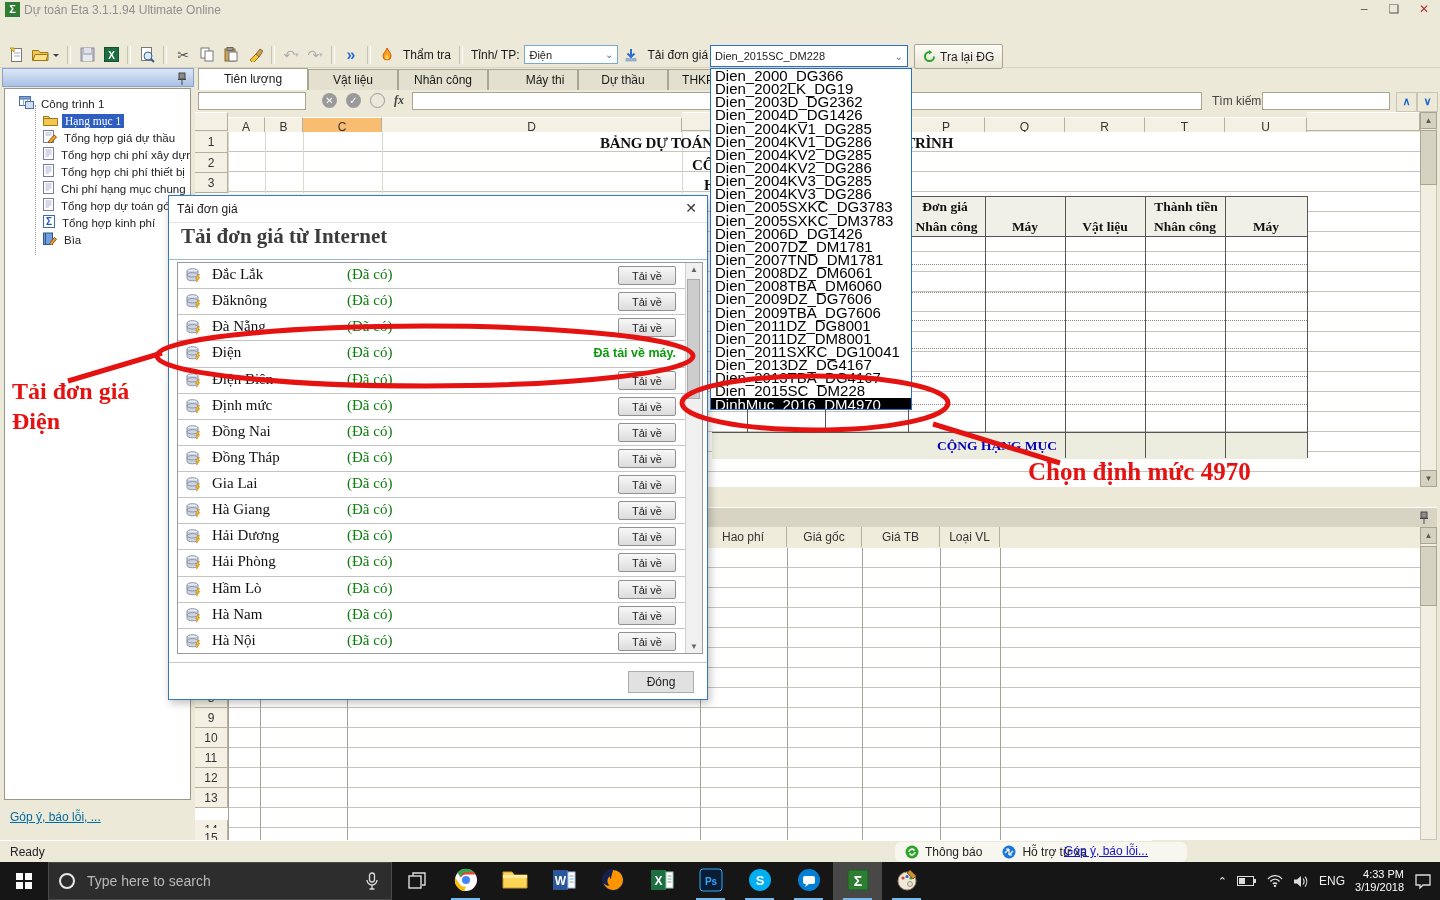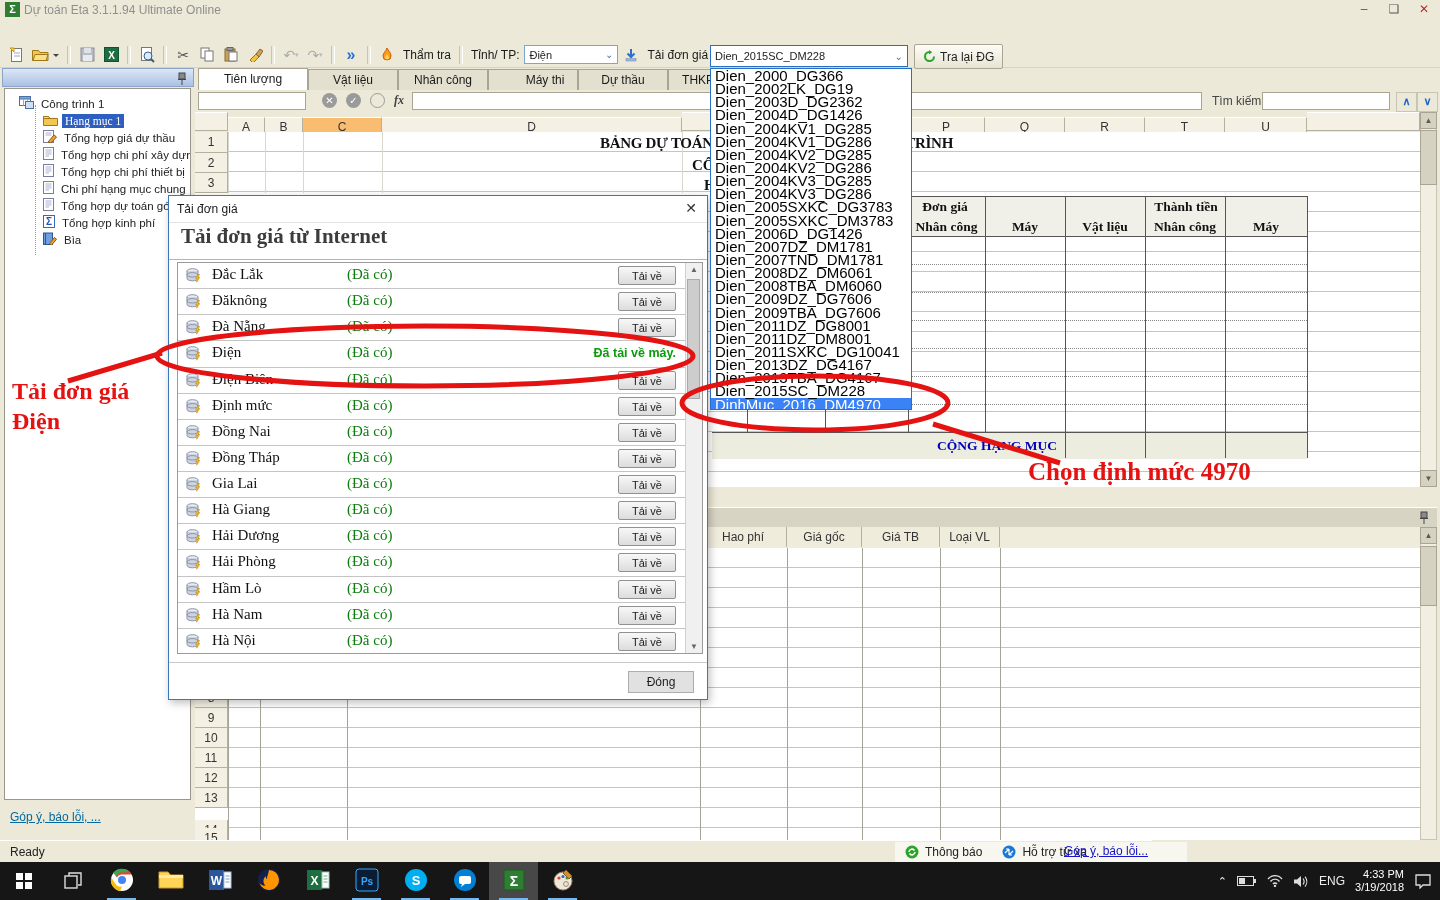--- a/index.html
+++ b/index.html
@@ -70,21 +70,21 @@
                 font-weight:bold;font-size:13.5px;color:#0000b8;line-height:26px;padding-right:4px;box-sizing:border-box;}
   
   .sbar{position:absolute;background:#f2efe2;border:1px solid #c9c5b4;box-sizing:border-box;}
   .sarrow{position:absolute;width:17px;height:17px;background:#d6d2c2;border:1px solid #a9a592;box-sizing:border-box;
           color:#5d5a4f;font-size:8px;text-align:center;line-height:15px;}
   .sthumb{position:absolute;background:#d6d2c2;border:1px solid #a9a592;box-sizing:border-box;}
   
   #ddlist{position:absolute;left:710px;top:68px;width:202px;height:342px;background:#fff;border:1px solid #2a70c2;
           box-sizing:border-box;z-index:30;overflow:hidden;}
   .dditem{height:13.15px;line-height:13.15px;font-size:15px;padding-left:4px;white-space:nowrap;color:#000;}
-  .dditem.sel{background:#3b82f6;color:#fff;}
+  .dditem.sel{background:#000000;color:#fff;}
   
   #tabstrip{position:absolute;left:195px;top:487px;width:1242px;height:20px;background:#ece9d8;border-top:1px solid #b5b19e;}
   #sheettab{position:absolute;left:513px;top:1px;width:76px;height:18px;background:#f6f3e6;border:1px solid #a9a592;
             font-size:11px;text-align:center;line-height:17px;box-sizing:border-box;}
   
   #lowerhdr{position:absolute;left:195px;top:507px;width:1242px;height:20px;background:#d8d4c4;border-top:1px solid #fff;}
   #lowcols{position:absolute;left:195px;top:527px;width:1225px;height:21px;background:#f0ecdc;border-bottom:1px solid #b5b19e;}
   .lowcell{position:absolute;top:0;height:20px;line-height:20px;text-align:center;font-size:12px;color:#333;
            border-right:1px solid #b5b19e;box-sizing:border-box;}
   #lowerbg{position:absolute;left:195px;top:548px;width:1225px;height:292px;background:#fff;}
@@ -112,21 +112,21 @@
   #dlg-btm-sep{position:absolute;left:0;top:466px;width:100%;border-top:1px solid #c8c8c8;}
   #dlg-dong{position:absolute;left:459px;top:475px;width:66px;height:22px;background:#e1e1e1;border:1px solid #adadad;
             font-size:12px;text-align:center;line-height:21px;box-sizing:border-box;}
   
   #anno-svg{position:absolute;left:0;top:0;z-index:40;pointer-events:none;}
   .annotext{position:absolute;z-index:40;color:#e51212;font-family:"Liberation Serif",serif;font-weight:bold;pointer-events:none;}
   #anno-left{left:12px;top:376px;font-size:24px;line-height:30px;}
   #anno-right{left:1028px;top:458px;font-size:25px;}
   
   #statusbar{position:absolute;left:0;top:840px;width:1152px;height:22px;background:#ece9d8;border-top:1px solid #fff;}
-  #status-mid{position:absolute;left:895px;top:1px;width:292px;height:20px;background:#f7f6ef;display:flex;align-items:center;gap:6px;padding-left:10px;box-sizing:border-box;}
+  #status-mid{position:absolute;left:895px;top:1px;width:292px;height:20px;background:#f7f6ef;display:flex;align-items:center;gap:6px;padding-left:10px;box-sizing:border-box;border-radius:6px;}
   #status-link{position:absolute;right:4px;top:3px;color:#1414c8;text-decoration:underline;font-size:12px;}
   
   #taskbar{position:absolute;left:0;top:862px;width:1440px;height:38px;background:#161616;display:flex;align-items:center;}
   #tb-start{width:48px;height:38px;display:flex;align-items:center;justify-content:center;}
   #tb-search{width:344px;height:38px;background:#2d2d2d;border:1px solid #4a4a4a;box-sizing:border-box;display:flex;align-items:center;}
   #tb-search .ph{color:#b9b9b9;font-size:14px;margin-left:10px;flex:1;}
   .tbslot{width:49px;height:38px;display:flex;align-items:center;justify-content:center;position:relative;}
   .tbslot.active{background:#484848;}
   .tbslot .bar{position:absolute;left:10px;right:10px;bottom:0;height:2px;background:#76b9ed;}
   #tray{margin-left:auto;display:flex;align-items:center;gap:10px;padding-right:8px;color:#eee;}
@@ -710,20 +710,30 @@
 
   <div id="taskbar">
     <div id="tb-start">
       <svg width="16" height="16">
           <rect x="0" y="0" width="7" height="7" fill="#fff"></rect>
           <rect x="9" y="0" width="7" height="7" fill="#fff"></rect>
           <rect x="0" y="9" width="7" height="7" fill="#fff"></rect>
           <rect x="9" y="9" width="7" height="7" fill="#fff"></rect>
         </svg>
     </div>
+    <div id="tb-search">
+      <svg width="20" height="20" style="margin-left:8px;">
+          <circle cx="10" cy="10" r="7" fill="none" stroke="#e8e8e8" stroke-width="2"></circle>
+        </svg>
+      <span class="ph">Type here to search</span>
+      <svg width="14" height="18" style="margin-right:12px;">
+          <rect x="4.5" y="1" width="5" height="9" rx="2.5" fill="none" stroke="#ddd" stroke-width="1.3"></rect>
+          <path d="M2 8a5 5 0 0 0 10 0M7 13v4M4.5 17h5" fill="none" stroke="#ddd" stroke-width="1.3"></path>
+        </svg>
+    </div>
     <div class="tbslot">
       <svg width="18" height="18">
           <rect x="1" y="4" width="12" height="12" fill="none" stroke="#ddd" stroke-width="1.4"></rect>
           <path d="M5 4V1h12v12h-3" fill="none" stroke="#ddd" stroke-width="1.4"></path>
         </svg>
     </div>
     <div id="tb-icons" style="display:flex;">
         <div class="tbslot">
           <span><svg width="24" height="24">
               <circle cx="12" cy="12" r="11" fill="#fff"></circle>

